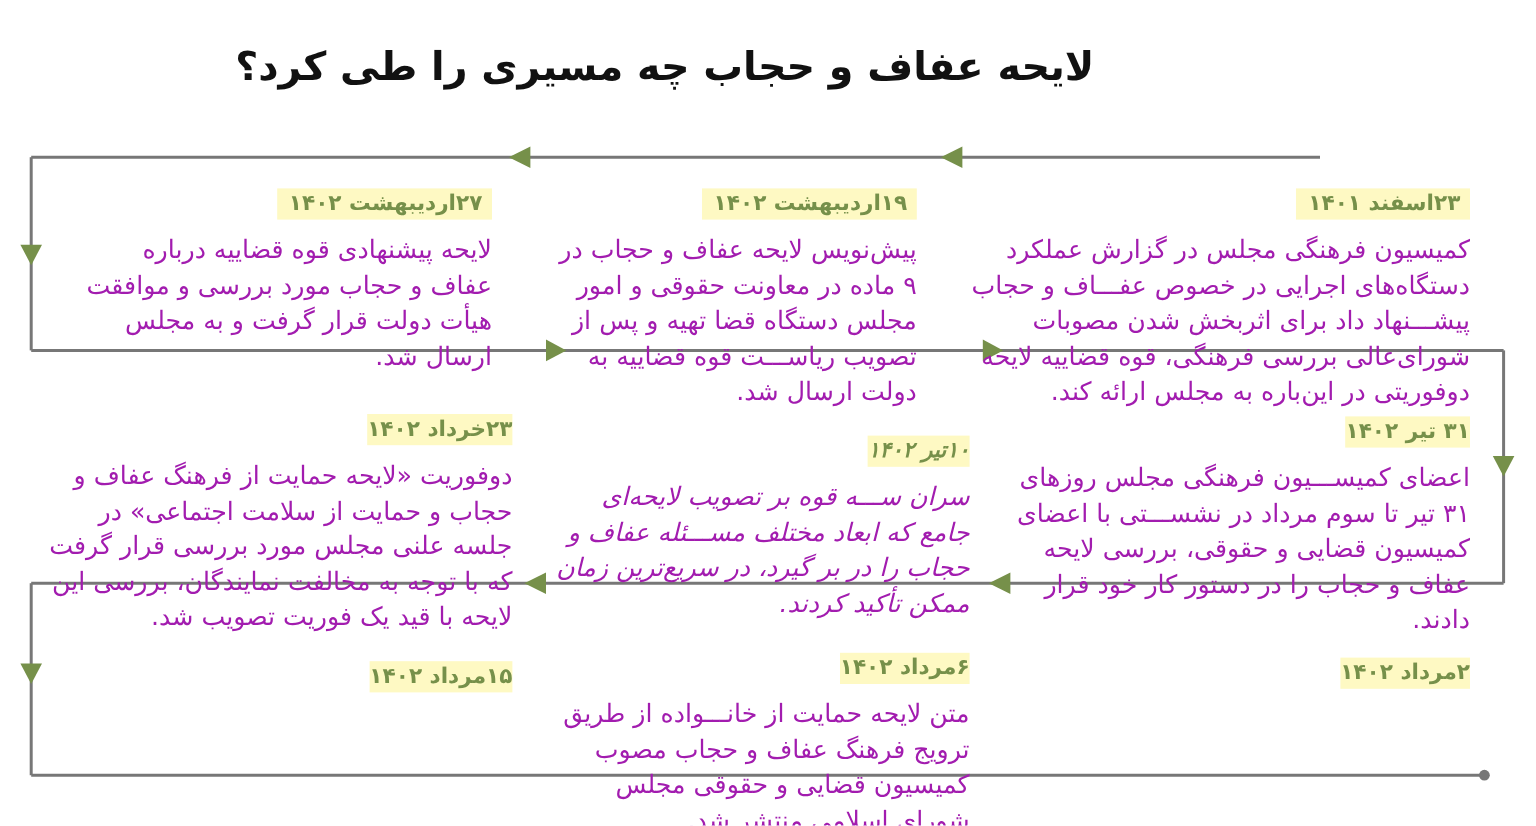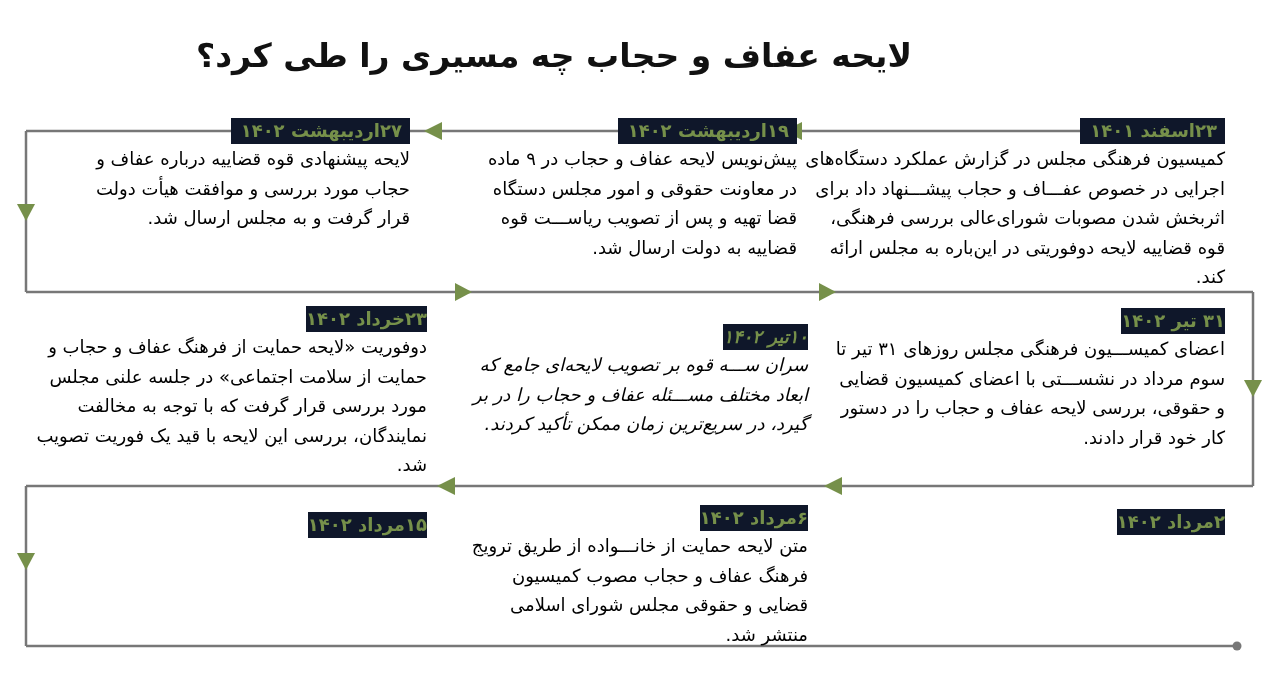--- a/index.html
+++ b/index.html
@@ -3,22 +3,22 @@
 <meta charset="utf-8">
 <style>
   html, body { margin: 0; padding: 0; background: #ffffff; }
   body { width: 1280px; height: 688px; position: relative; overflow: hidden;
          font-family: "DejaVu Sans", sans-serif; color: #1a1a1a; }
   .title { position: absolute; top: 36px; left: 0; width: 1108px; text-align: center;
            direction: rtl; font-size: 33px; font-weight: bold; color: #111; letter-spacing: -0.5px; }
   svg.flow { position: absolute; left: 0; top: 0; }
   .event { position: absolute; direction: rtl; text-align: right; }
   .event .date { color: #76904a; font-weight: bold; font-size: 18px; line-height: 26px;
-                 background: #0f172a; display: inline-block; padding: 0 8px 0 10px; white-space: nowrap; }
-  .event .body { font-size: 18px; line-height: 29.5px; color: #000000; margin-top: 0; }
+                 background: #fef9c3; display: inline-block; padding: 0 8px 0 10px; white-space: nowrap; margin-top: 39px; }
+  .event .body { font-size: 21px; line-height: 29.5px; color: #a21caf; margin-top: 11px; }
 </style>
 </head>
 <body>
 
 <div class="title">لایحه عفاف و حجاب چه مسیری را طی کرد؟</div>
 
 <svg class="flow" width="1280" height="688">
   <g stroke="#777777" stroke-width="2.5" fill="none">
 
     <line x1="1100" y1="131" x2="26" y2="131"></line>
@@ -53,21 +53,21 @@
     <polygon points="17,553 35,553 26,570"></polygon>
   </g>
   <circle cx="1237" cy="646" r="4.5" fill="#777777"></circle>
 </svg>
 
 <div class="event" style="right:55px; top:118px; width:420px;">
   <div class="date">۲۳اسفند ۱۴۰۱</div>
   <div class="body">کمیسیون فرهنگی مجلس در گزارش عملکرد دستگاه‌های اجرایی در خصوص عفـــاف و حجاب پیشـــنهاد داد برای اثربخش شدن مصوبات شورای‌عالی بررسی فرهنگی، قوه قضاییه لایحه دوفوریتی در این‌باره به مجلس ارائه کند.</div>
 </div>
 
-<div class="event" style="right:483px; top:118px; width:310px;">
+<div class="event" style="right:516px; top:118px; width:310px;">
   <div class="date">۱۹اردیبهشت ۱۴۰۲</div>
   <div class="body">پیش‌نویس لایحه عفاف و حجاب در ۹ ماده در معاونت حقوقی و امور مجلس دستگاه قضا تهیه و پس از تصویب ریاســـت قوه قضاییه به دولت ارسال شد.</div>
 </div>
 
 <div class="event" style="right:870px; top:118px; width:345px;">
   <div class="date">۲۷اردیبهشت ۱۴۰۲</div>
   <div class="body">لایحه پیشنهادی قوه قضاییه درباره عفاف و حجاب مورد بررسی و موافقت هیأت دولت قرار گرفت و به مجلس ارسال شد.</div>
 </div>
 
 <div class="event" style="right:55px; top:308px; width:390px;">

